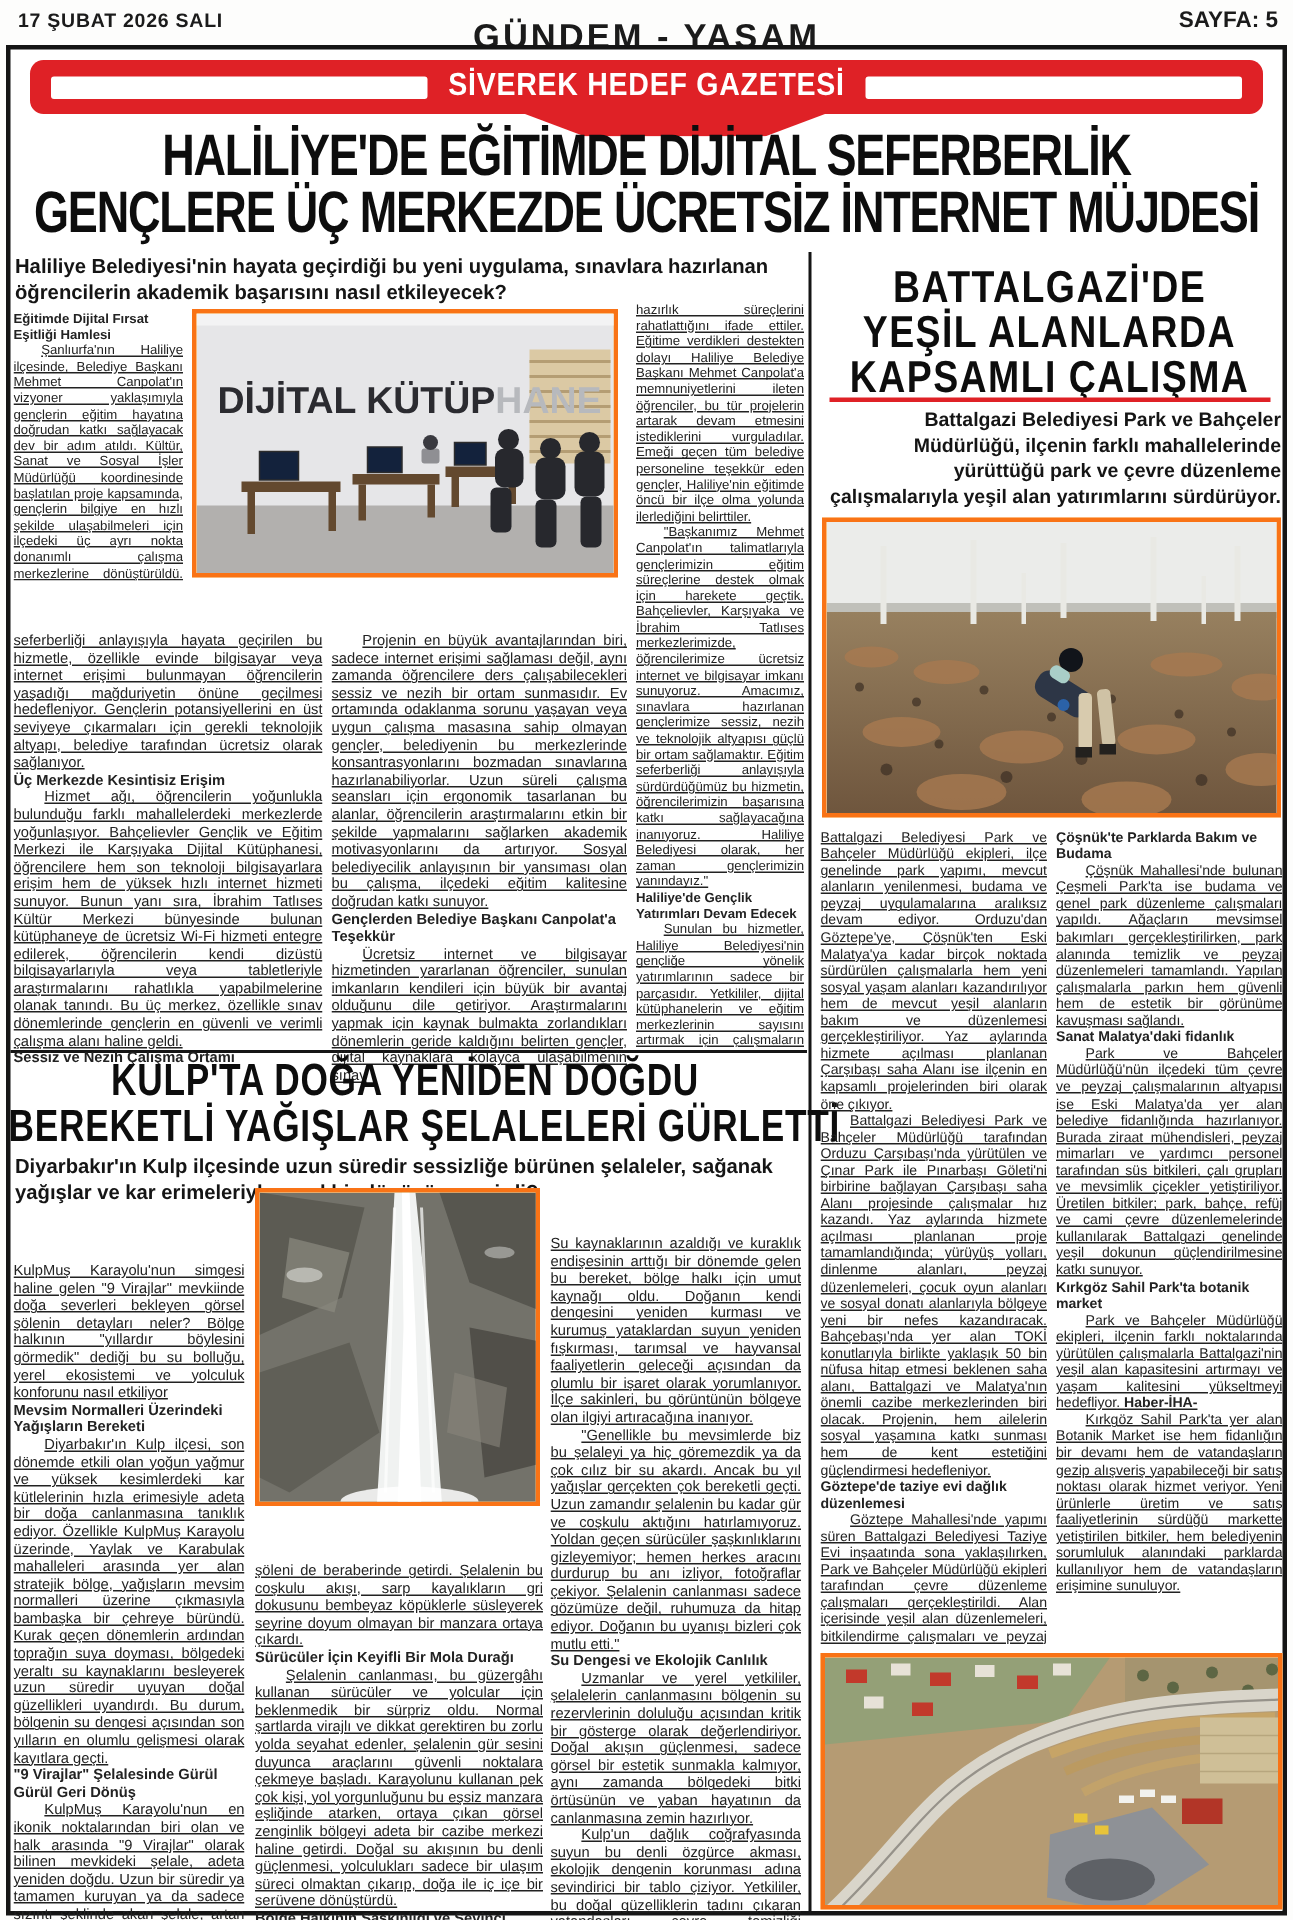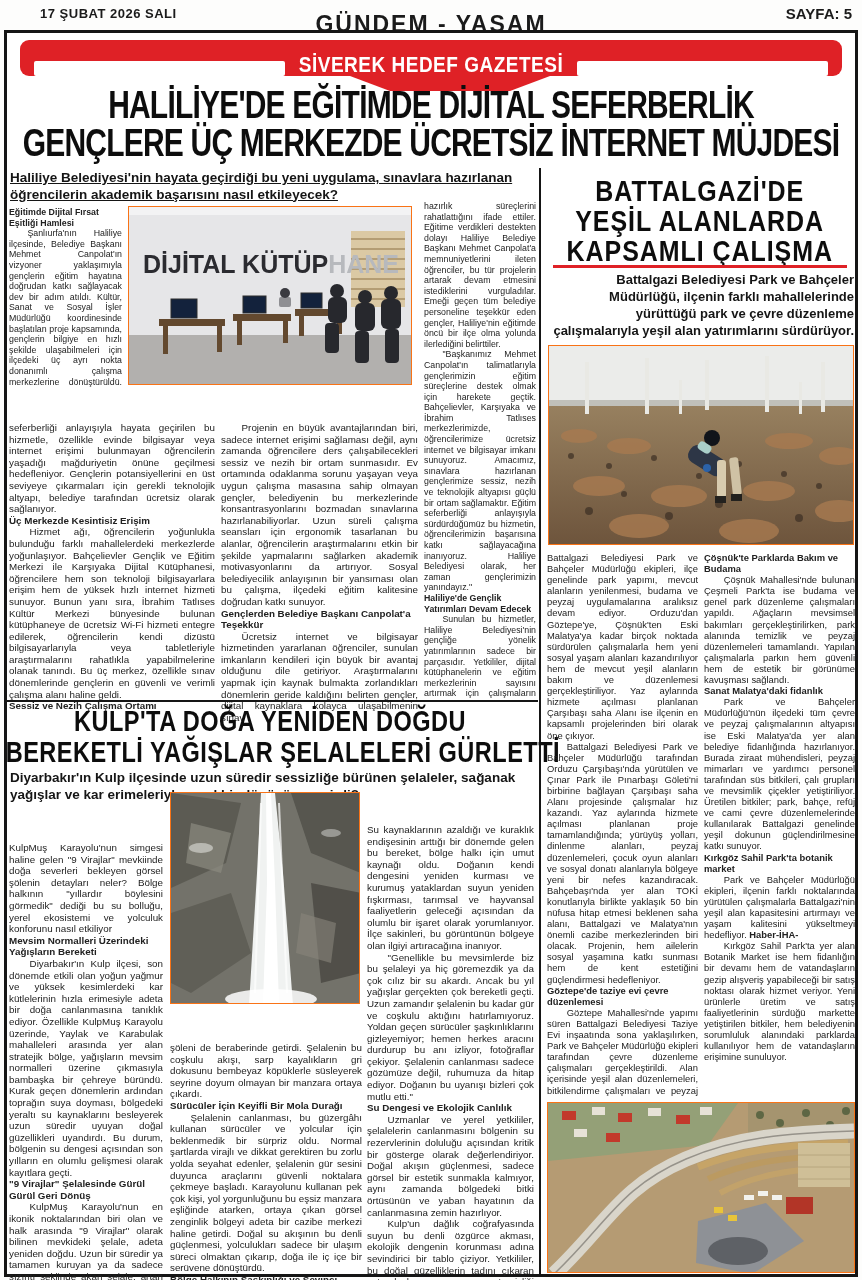--- a/index.html
+++ b/index.html
@@ -1,59 +1,59 @@
 <!DOCTYPE html>
 <html><head>
 <meta charset="utf-8">
 <style>
   html,body{margin:0;padding:0;background:#888;}
   .page{position:relative;width:862px;height:1280px;background:#fdfdfc;
         font-family:"Liberation Sans",sans-serif;color:#1b1b1b;overflow:hidden;margin:0 auto;}
   .abs{position:absolute;box-sizing:border-box;}
   
-  .topdate{left:12px;top:6px;font-size:13px;font-weight:bold;letter-spacing:.5px;margin-left:28px;}
+  .topdate{left:12px;top:6px;font-size:13px;font-weight:bold;letter-spacing:.5px;}
   .topsection{left:0;top:11px;width:862px;text-align:center;font-size:23px;font-weight:bold;letter-spacing:2px;}
   .toppage{right:10px;top:5px;font-size:15px;font-weight:bold;}
   
   .frame{left:4px;top:30px;width:854px;height:1247px;border:3px solid #151515;background:#fff;}
   .vrule{left:539px;top:168px;width:2px;height:1106px;background:#151515;}
   .hrule-kulp{left:7px;top:700px;width:531px;height:2px;background:#151515;}
   
   .banner{left:20px;top:40px;width:822px;height:36px;background:#df2126;border-radius:9px;
-          display:flex;align-items:flex-end;padding:0 14px;}
+          display:flex;align-items:center;padding:0 14px;}
   .banner .bar{flex:1;height:15px;background:#fff;border-radius:2px;}
   .banner .title{padding:0 14px;color:#fff;font-weight:bold;font-size:19px;letter-spacing:.5px;white-space:nowrap;
                  transform:scaleY(1.12);}
   .trapezoid{left:350px;top:76px;width:200px;height:15px;background:#df2126;
              clip-path:polygon(0 0,100% 0,80% 100%,20% 100%);}
   
   .hl-wrap{left:0;width:862px;text-align:center;white-space:nowrap;}
   .hl-main{display:inline-block;font-size:30px;font-weight:900;letter-spacing:-.8px;
            transform:scale(1.0,1.3);color:#0d0d0d;}
   .hl-kulp-wrap{left:0;width:540px;text-align:center;white-space:nowrap;}
   .hl-kulp{display:inline-block;font-size:24px;font-weight:900;letter-spacing:.5px;transform:scale(.98,1.25);color:#0d0d0d;}
   .hl-bg-wrap{left:545px;width:310px;text-align:center;white-space:nowrap;}
   .hl-bg{display:inline-block;font-size:26px;font-weight:900;letter-spacing:1px;transform:scale(.96,1.15);color:#0d0d0d;}
   .red-rule{left:553px;top:265px;width:294px;height:3px;background:#df2126;}
   
   .lede{font-weight:bold;color:#151515;}
-  .lede-hal{left:10px;top:170px;width:524px;font-size:13.5px;line-height:16.5px;text-decoration:underline;}
+  .lede-hal{left:10px;top:170px;width:524px;font-size:13.5px;line-height:16.5px;}
   .lede-kulp{left:10px;top:770px;width:524px;font-size:13.5px;line-height:16.5px;}
   .lede-bg{left:548px;top:271px;width:306px;font-size:13px;line-height:17px;text-align:right;}
   
   .bodycol{text-align:justify;overflow:hidden;color:#222;}
   .fs9 {font-size:8.8px;line-height:10.6px;}
   .fs10{font-size:9.8px;line-height:11.6px;margin-top:32px;}
   .fs94{font-size:9.4px;line-height:11.1px;}
-  .para{margin:0;text-indent:2.1em;}
+  .para{margin:0;text-indent:2.1em;text-decoration:underline;}
   .para.flush{text-indent:0;}
   .subhead{font-weight:bold;text-align:left;margin:0;}
   .bodycol b{font-weight:bold;}
   
-  .photo{overflow:hidden;border:1px solid #f97316;background:#fef9c3;}
+  .photo{overflow:hidden;border:3px solid #f97316;background:#fef9c3;}
   .photo svg{display:block;}
   .photo text{font-family:"Liberation Sans",sans-serif;}
 </style>
 </head>
 <body>
 
 <div class="page">
 
   <div class="abs topdate">17 ŞUBAT 2026 SALI</div>
   <div class="abs topsection">GÜNDEM - YAŞAM</div>
@@ -256,21 +256,21 @@
         <circle cx="158" cy="122" r="4" fill="#2b62a8"></circle>
         <rect x="166" y="150" width="11" height="7" fill="#23211e"></rect>
           <rect x="182" y="148" width="11" height="7" fill="#23211e"></rect>
       </g>
     </svg>
   </div>
 
   <div class="abs bodycol fs94" style="left:547px;top:552px;width:151px;height:546px">
       <p class="para flush">Battalgazi Belediyesi Park ve Bahçeler Müdürlüğü ekipleri, ilçe genelinde park yapımı, mevcut alanların yenilenmesi, budama ve peyzaj uygulamalarına aralıksız devam ediyor. Orduzu'dan Göztepe'ye, Çöşnük'ten Eski Malatya'ya kadar birçok noktada sürdürülen çalışmalarla hem yeni sosyal yaşam alanları kazandırılıyor hem de mevcut yeşil alanların bakım ve düzenlemesi gerçekleştiriliyor. Yaz aylarında hizmete açılması planlanan Çarşıbaşı saha Alanı ise ilçenin en kapsamlı projelerinden biri olarak öne çıkıyor.</p>
       <p class="para">Battalgazi Belediyesi Park ve Bahçeler Müdürlüğü tarafından Orduzu Çarşıbaşı'nda yürütülen ve Çınar Park ile Pınarbaşı Göleti'ni birbirine bağlayan Çarşıbaşı saha Alanı projesinde çalışmalar hız kazandı. Yaz aylarında hizmete açılması planlanan proje tamamlandığında; yürüyüş yolları, dinlenme alanları, peyzaj düzenlemeleri, çocuk oyun alanları ve sosyal donatı alanlarıyla bölgeye yeni bir nefes kazandıracak. Bahçebaşı'nda yer alan TOKİ konutlarıyla birlikte yaklaşık 50 bin nüfusa hitap etmesi beklenen saha alanı, Battalgazi ve Malatya'nın önemli cazibe merkezlerinden biri olacak. Projenin, hem ailelerin sosyal yaşamına katkı sunması hem de kent estetiğini güçlendirmesi hedefleniyor.</p>
-      <div class="subhead">Göztepe'de taziye evi çevre düzenlemesi</div>
+      <div class="subhead">Göztepe'de taziye evi dağlık düzenlemesi</div>
       <p class="para">Göztepe Mahallesi'nde yapımı süren Battalgazi Belediyesi Taziye Evi inşaatında sona yaklaşılırken, Park ve Bahçeler Müdürlüğü ekipleri tarafından çevre düzenleme çalışmaları gerçekleştirildi. Alan içerisinde yeşil alan düzenlemeleri, bitkilendirme çalışmaları ve peyzaj uygulamaları</p>
     </div>
   <div class="abs bodycol fs94" style="left:704px;top:552px;width:151px;height:546px">
       <div class="subhead">Çöşnük'te Parklarda Bakım ve Budama</div>
       <p class="para">Çöşnük Mahallesi'nde bulunan Çeşmeli Park'ta ise budama ve genel park düzenleme çalışmaları yapıldı. Ağaçların mevsimsel bakımları gerçekleştirilirken, park alanında temizlik ve peyzaj düzenlemeleri tamamlandı. Yapılan çalışmalarla parkın hem güvenli hem de estetik bir görünüme kavuşması sağlandı.</p>
       <div class="subhead">Sanat Malatya'daki fidanlık</div>
       <p class="para">Park ve Bahçeler Müdürlüğü'nün ilçedeki tüm çevre ve peyzaj çalışmalarının altyapısı ise Eski Malatya'da yer alan belediye fidanlığında hazırlanıyor. Burada ziraat mühendisleri, peyzaj mimarları ve yardımcı personel tarafından süs bitkileri, çalı grupları ve mevsimlik çiçekler yetiştiriliyor. Üretilen bitkiler; park, bahçe, refüj ve cami çevre düzenlemelerinde kullanılarak Battalgazi genelinde yeşil dokunun güçlendirilmesine katkı sunuyor.</p>
       <div class="subhead">Kırkgöz Sahil Park'ta botanik market</div>
       <p class="para">Park ve Bahçeler Müdürlüğü ekipleri, ilçenin farklı noktalarında yürütülen çalışmalarla Battalgazi'nin yeşil alan kapasitesini artırmayı ve yaşam kalitesini yükseltmeyi hedefliyor. <b>Haber-İHA-</b></p>
       <p class="para">Kırkgöz Sahil Park'ta yer alan Botanik Market ise hem fidanlığın bir devamı hem de vatandaşların gezip alışveriş yapabileceği bir satış noktası olarak hizmet veriyor. Yeni ürünlerle üretim ve satış faaliyetlerinin sürdüğü markette yetiştirilen bitkiler, hem belediyenin sorumluluk alanındaki parklarda kullanılıyor hem de vatandaşların erişimine sunuluyor.</p>

